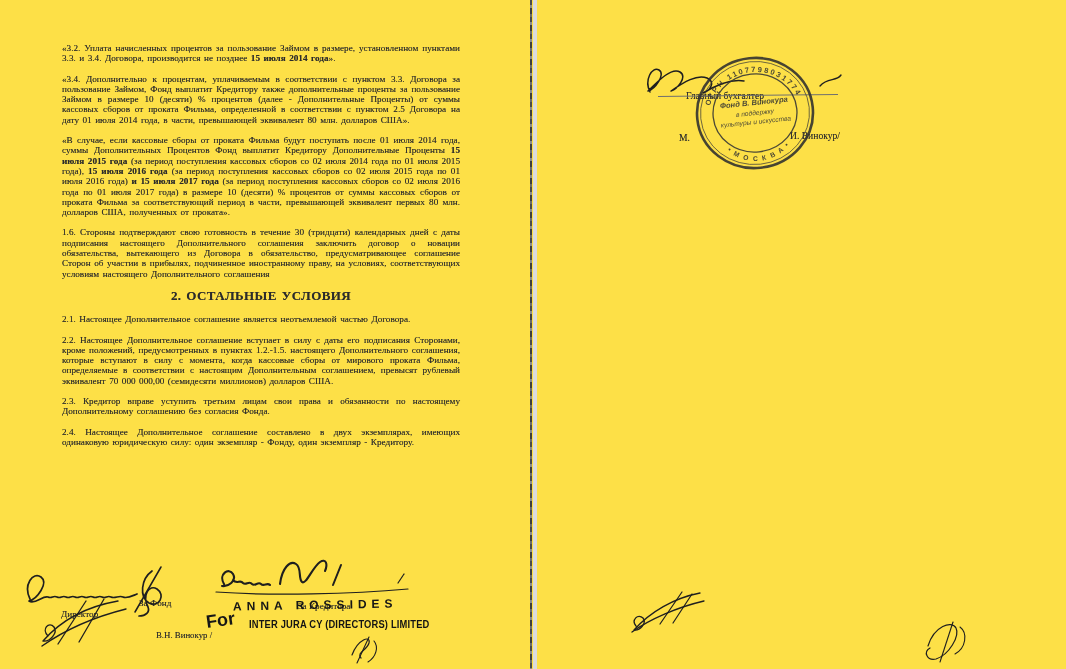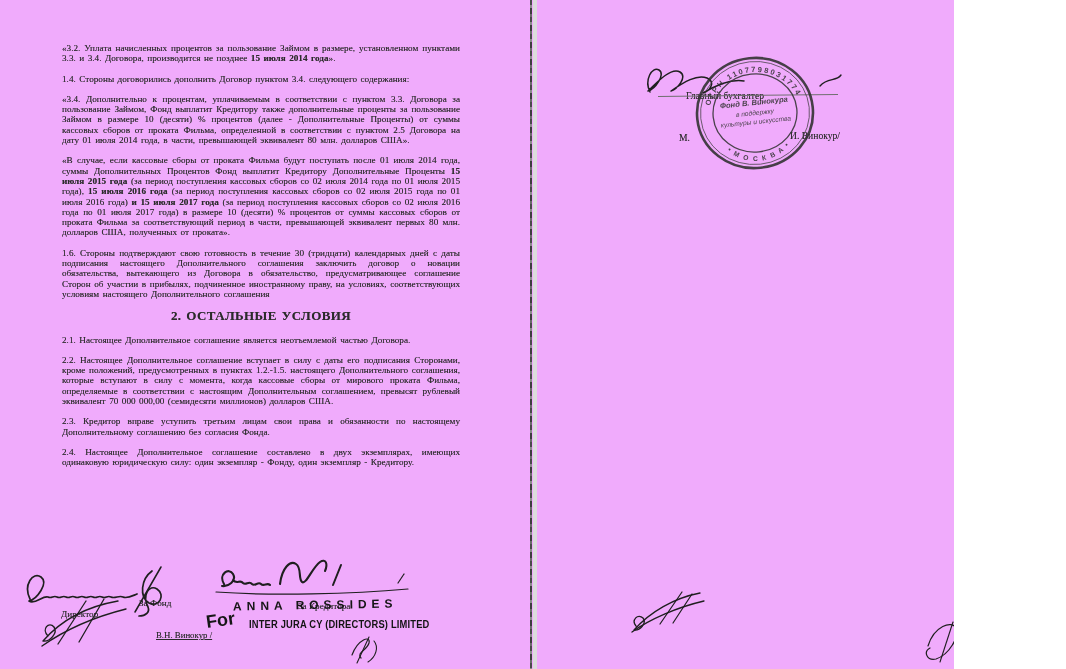--- a/index.html
+++ b/index.html
@@ -1,16 +1,16 @@
 <!DOCTYPE html>
 <html><head>
 <meta charset="utf-8">
 <style>
   html,body{margin:0;padding:0;background:#ffffff;}
-  .scan{position:relative;width:954px;height:669px;background:#f0abfc;overflow:hidden;
+  .scan{position:relative;width:1066px;height:669px;background:#fde047;overflow:hidden;
         font-family:"Liberation Serif",serif;color:#2b2b2b;}
   .page{position:absolute;top:0;height:669px;}
   .page-left{left:0;width:530px;}
   .page-right{left:537px;width:529px;}
   
   .divider-dark{position:absolute;left:530px;top:0;width:2px;height:669px;
     background:repeating-linear-gradient(180deg,#4a4a4a 0 5px,#8a8a8a 5px 8px,#3d3d3d 8px 14px,#6a6a6a 14px 17px);}
   .divider-light{position:absolute;left:533px;top:0;width:4px;height:669px;background:#dcdcdc;}
   
   .textcol{position:absolute;left:62px;top:43px;width:398px;font-size:9.2px;line-height:10.3px;
@@ -33,34 +33,33 @@
   .stamp text{fill:#333333;font-family:"Liberation Sans",sans-serif;}
 </style>
 </head>
 <body>
 
 <div class="scan">
 
   <div class="page page-left">
     <div class="textcol">
         <p class="para"><span>«3.2. Уплата начисленных процентов за пользование Займом в размере, установленном пунктами 3.3. и 3.4. Договора, производится не позднее </span><b>15 июля 2014 года</b><span>».</span></p>
-        <p class="para"><span>1.4. Стороны договорились дополнить Договор пунктом 3.4. следующего содержания:</span></p>
         <p class="para"><span>«3.4. Дополнительно к процентам, уплачиваемым в соответствии с пунктом 3.3. Договора за пользование Займом, Фонд выплатит Кредитору также дополнительные проценты за пользование Займом в размере 10 (десяти) % процентов (далее - Дополнительные Проценты) от суммы кассовых сборов от проката Фильма, определенной в соответствии с пунктом 2.5 Договора на дату 01 июля 2014 года, в части, превышающей эквивалент 80 млн. долларов США».</span></p>
         <p class="para"><span>«В случае, если кассовые сборы от проката Фильма будут поступать после 01 июля 2014 года, суммы Дополнительных Процентов Фонд выплатит Кредитору Дополнительные Проценты </span><b>15 июля 2015 года</b><span> (за период поступления кассовых сборов со 02 июля 2014 года по 01 июля 2015 года), </span><b>15 июля 2016 года</b><span> (за период поступления кассовых сборов со 02 июля 2015 года по 01 июля 2016 года) </span><b>и 15 июля 2017 года</b><span> (за период поступления кассовых сборов со 02 июля 2016 года по 01 июля 2017 года) в размере 10 (десяти) % процентов от суммы кассовых сборов от проката Фильма за соответствующий период в части, превышающей эквивалент первых 80 млн. долларов США, полученных от проката».</span></p>
         <p class="para"><span>1.6. Стороны подтверждают свою готовность в течение 30 (тридцати) календарных дней с даты подписания настоящего Дополнительного соглашения заключить договор о новации обязательства, вытекающего из Договора в обязательство, предусматривающее соглашение Сторон об участии в прибылях, подчиненное иностранному праву, на условиях, соответствующих условиям настоящего Дополнительного соглашения</span></p>
         <p class="para heading"><span>2. ОСТАЛЬНЫЕ УСЛОВИЯ</span></p>
         <p class="para"><span>2.1. Настоящее Дополнительное соглашение является неотъемлемой частью Договора.</span></p>
         <p class="para"><span>2.2. Настоящее Дополнительное соглашение вступает в силу с даты его подписания Сторонами, кроме положений, предусмотренных в пунктах 1.2.-1.5. настоящего Дополнительного соглашения, которые вступают в силу с момента, когда кассовые сборы от мирового проката Фильма, определяемые в соответствии с настоящим Дополнительным соглашением, превысят рублевый эквивалент 70 000 000,00 (семидесяти миллионов) долларов США.</span></p>
         <p class="para"><span>2.3. Кредитор вправе уступить третьим лицам свои права и обязанности по настоящему Дополнительному соглашению без согласия Фонда.</span></p>
         <p class="para"><span>2.4. Настоящее Дополнительное соглашение составлено в двух экземплярах, имеющих одинаковую юридическую силу: один экземпляр - Фонду, один экземпляр - Кредитору.</span></p>
       </div>
 
     <div class="lbl" style="left:139px;top:551px;">За Фонд</div>
     <div class="lbl" style="left:61px;top:562px;text-align:right;">Директор</div>
-    <div class="lbl small" style="left:156px;top:583px;text-decoration:underline;">В.Н. Винокур /</div>
+    <div class="lbl small" style="left:156px;top:583px;">В.Н. Винокур /</div>
     <div class="lbl" style="left:298px;top:554px;">За Кредитора</div>
 
     <svg class="sig" style="left:20px;top:565px;" width="172" height="52" viewBox="0 0 172 52">
       <path d="M10,34 C3,20 13,6 21,12 C29,18 17,34 9,36 C15,40 23,30 28,32 C32,34 33,30 37,32 C41,34 42,30 46,32 C50,34 51,30 55,32 C59,34 60,30 64,32 C68,34 69,30 73,32 C77,34 78,30 82,32 C86,34 87,30 91,32 C95,34 99,30 103,32 C107,34 112,31 117,29" stroke-width="1.7"></path>
       <path d="M132,6 C121,14 119,32 129,38 C139,43 146,30 137,24 C129,19 122,30 128,42 C130,47 126,51 119,51" stroke-width="1.7"></path>
       <path d="M141,2 L115,47" stroke-width="1.5"></path>
     </svg>
 
     <svg class="sig" style="left:34px;top:592px;" width="106" height="58" viewBox="0 0 106 58">
       <path d="M14,44 C7,37 15,29 20,35 C24,41 16,50 9,49 C22,34 44,16 84,9" stroke-width="1.4"></path>

